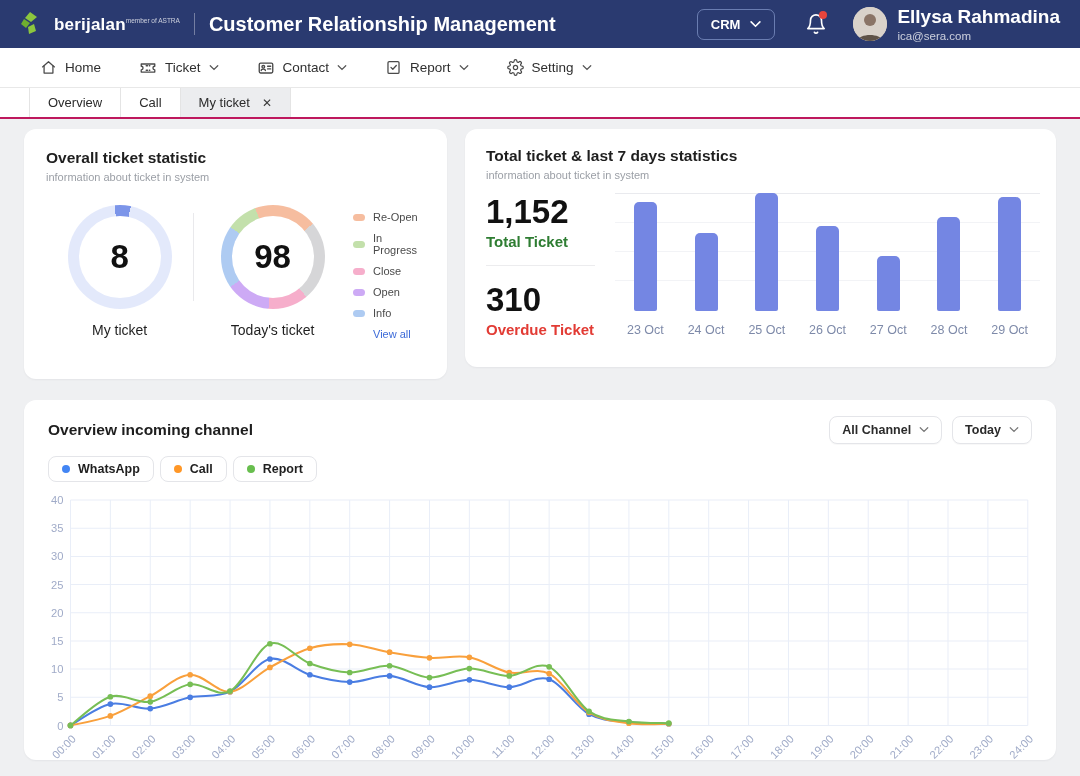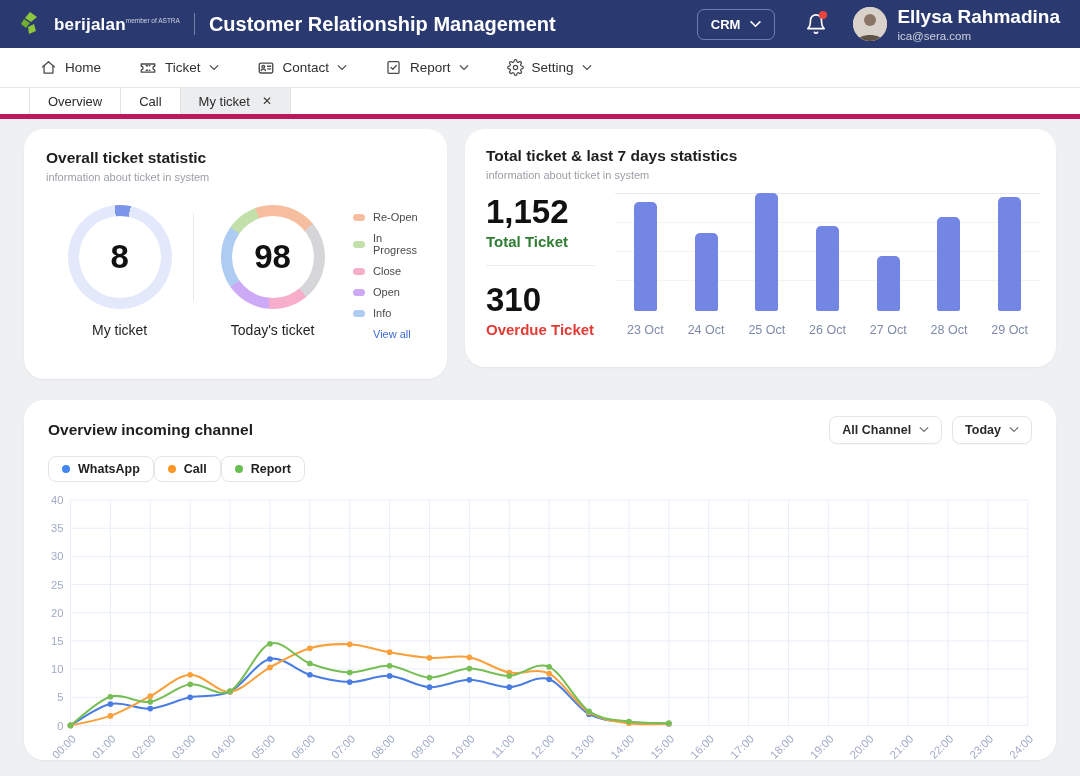--- a/index.html
+++ b/index.html
@@ -27,30 +27,30 @@
   .user-name { color:#fff; font-size:19px; font-weight:600; }
   .user-email { color:rgba(255,255,255,.75); font-size:11.5px; }
 
   
   .mainnav { height:40px; background:#fff; border-bottom:1px solid #E8E8E8; display:flex; align-items:center; padding-left:40px; gap:38px; }
   .nav-item { display:flex; align-items:center; gap:8px; font-size:13.5px; color:#2F2F2F; cursor:pointer; }
   .nav-item svg { display:block; }
   .chev { color:#555; display:block; }
 
   
-  .tabstrip { height:31px; background:#fff; border-bottom:5px solid #be185d; display:flex; align-items:stretch; }
+  .tabstrip { height:31px; background:#fff; border-bottom:2px solid #be185d; display:flex; align-items:stretch; }
   .tab-stub { width:30px; border-right:1px solid #E4E4E4; }
   .tab { display:flex; align-items:center; padding:0 18px; font-size:13px; color:#2B2B2B; border-right:1px solid #E4E4E4; cursor:pointer; background:#fff; }
   .tab.active { background:#ECEDEF; }
   .tab .x { margin-left:12px; font-size:12px; color:#3a3a3a; line-height:1; }
 
   
   .content { padding:10px 24px 0 24px; }
   .row1 { display:flex; gap:18px; align-items:flex-start; }
-  .card { background:#fff; border-radius:20px; box-shadow:0 1px 2px rgba(16,24,40,.05); }
+  .card { background:#fff; border-radius:12px; box-shadow:0 1px 2px rgba(16,24,40,.05); }
   .card-title { font-size:15.5px; font-weight:600; color:#1E1E1E; }
   .card-sub { font-size:11px; color:#9B9FA6; margin-top:4px; }
 
   
   .card-a { width:423px; height:250px; padding:20px 22px; }
   .stat-body { display:flex; align-items:flex-start; margin-top:22px; }
   .donut-block { display:flex; flex-direction:column; align-items:center; width:156px; }
   .donut { position:relative; width:104px; height:104px; border-radius:50%; display:flex; align-items:center; justify-content:center; }
   .donut::after { content:""; position:absolute; inset:11px; background:#fff; border-radius:50%; }
   .donut-num { position:relative; z-index:1; font-size:33px; font-weight:bold; color:#111; }
@@ -79,21 +79,21 @@
   .bar { width:23px; border-radius:5px 5px 2px 2px; position:relative; z-index:1; }
   .bar-labels { display:flex; margin-top:12px; }
   .bar-label { flex:1; text-align:center; font-size:12.5px; color:#7E8AA9; }
 
   
   .card-c { margin-top:21px; width:100%; height:360px; padding:16px 14px 10px 14px; }
   .cc-head { display:flex; align-items:center; padding:0 10px; }
   .cc-filters { margin-left:auto; display:flex; gap:10px; }
   .filter-btn { display:flex; align-items:center; gap:8px; border:1px solid #E4E5E9; border-radius:8px; background:#fff;
                 padding:6px 12px; font-size:12.5px; font-weight:600; color:#2B2B2B; cursor:pointer; box-shadow:0 1px 1px rgba(0,0,0,.03); }
-  .chips { display:flex; gap:0; margin-top:12px; padding:0 10px; }
+  .chips { display:flex; gap:6px; margin-top:12px; padding:0 10px; }
   .chip { display:flex; align-items:center; gap:8px; border:1px solid #E4E5E9; border-radius:8px; background:#fff;
           padding:5px 13px; font-size:12.5px; font-weight:bold; color:#1F1F1F; cursor:pointer; }
   .chip-dot { width:8px; height:8px; border-radius:50%; }
   .line-chart-wrap { margin-top:12px; }
   .line-chart-wrap svg { display:block; width:100%; }
 </style>
 </head>
 <body>
 
 <div class="topbar">

